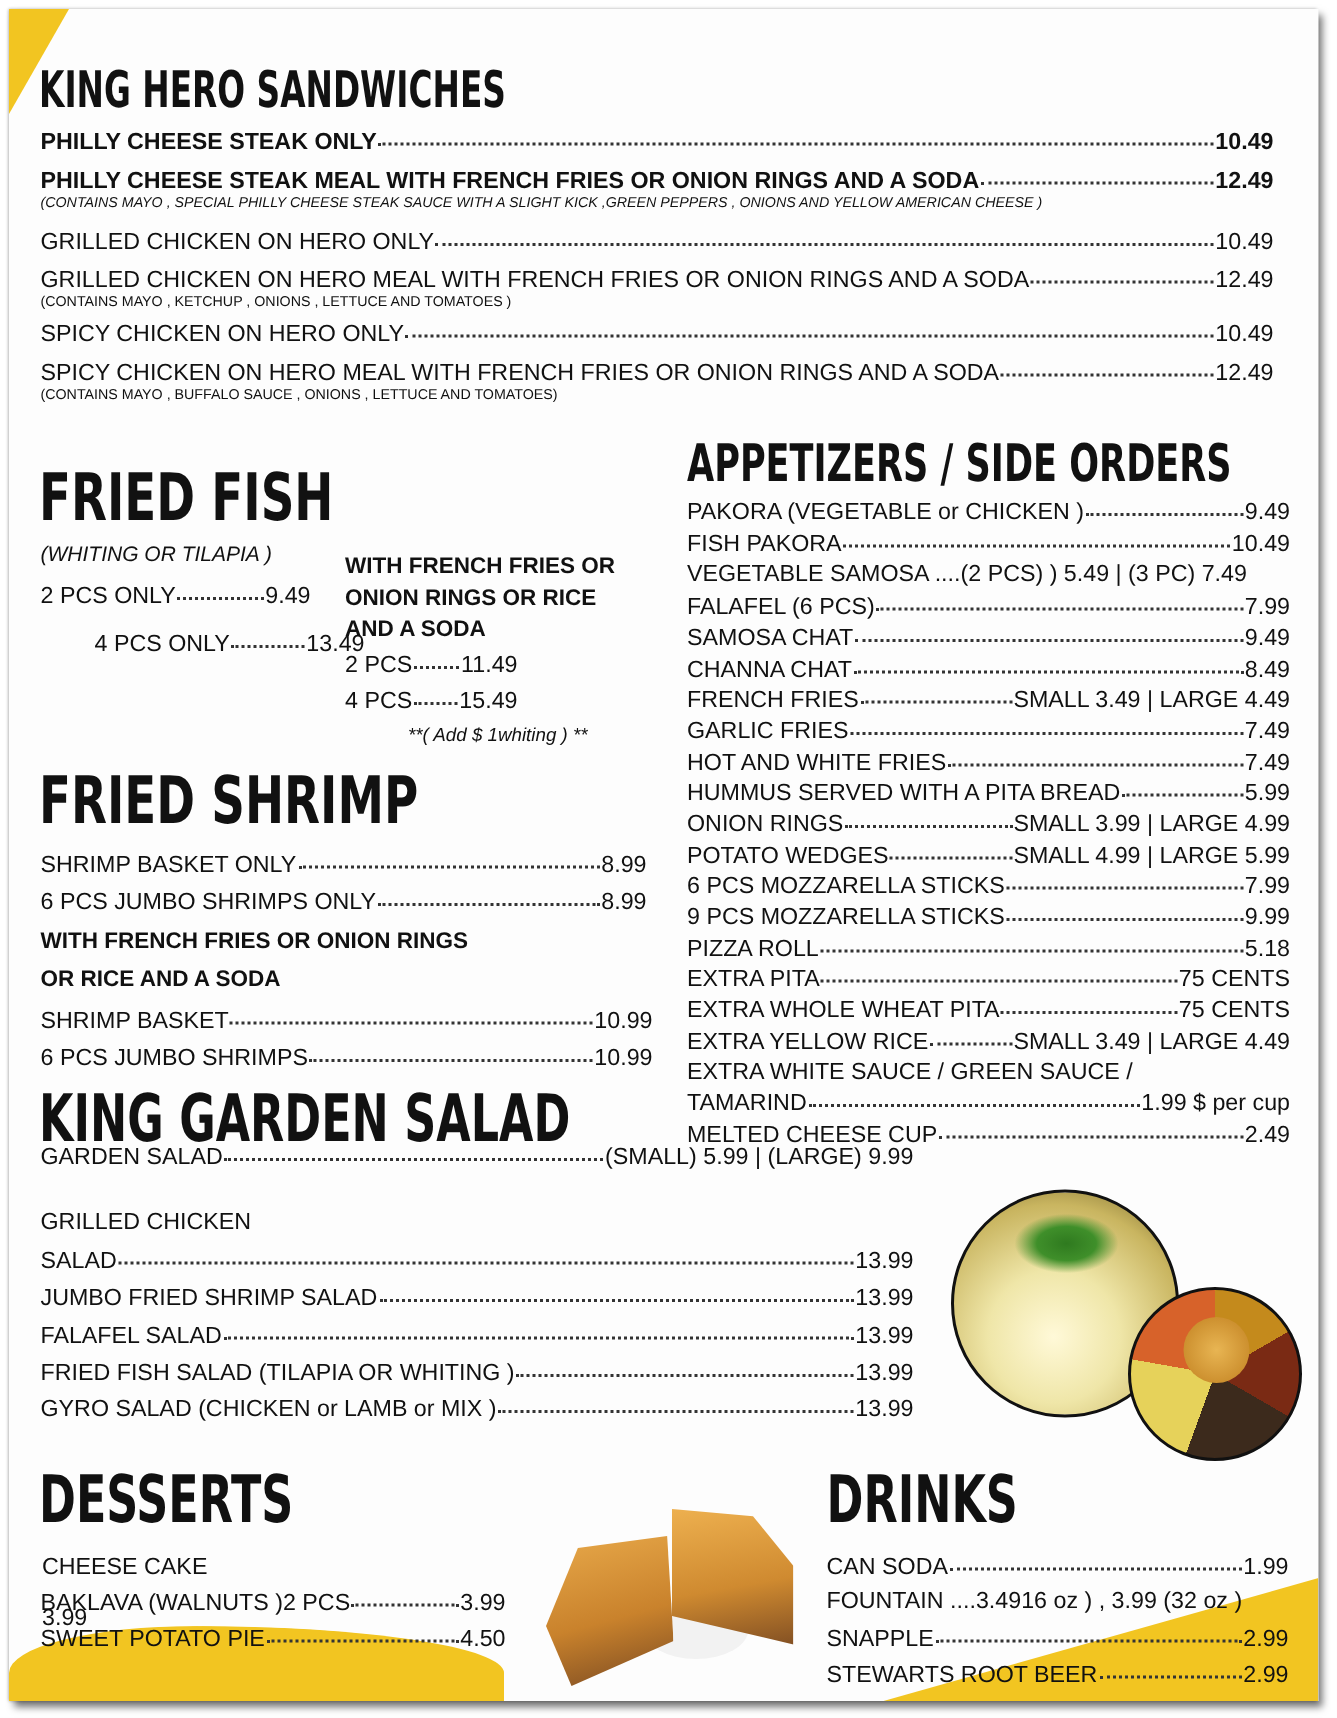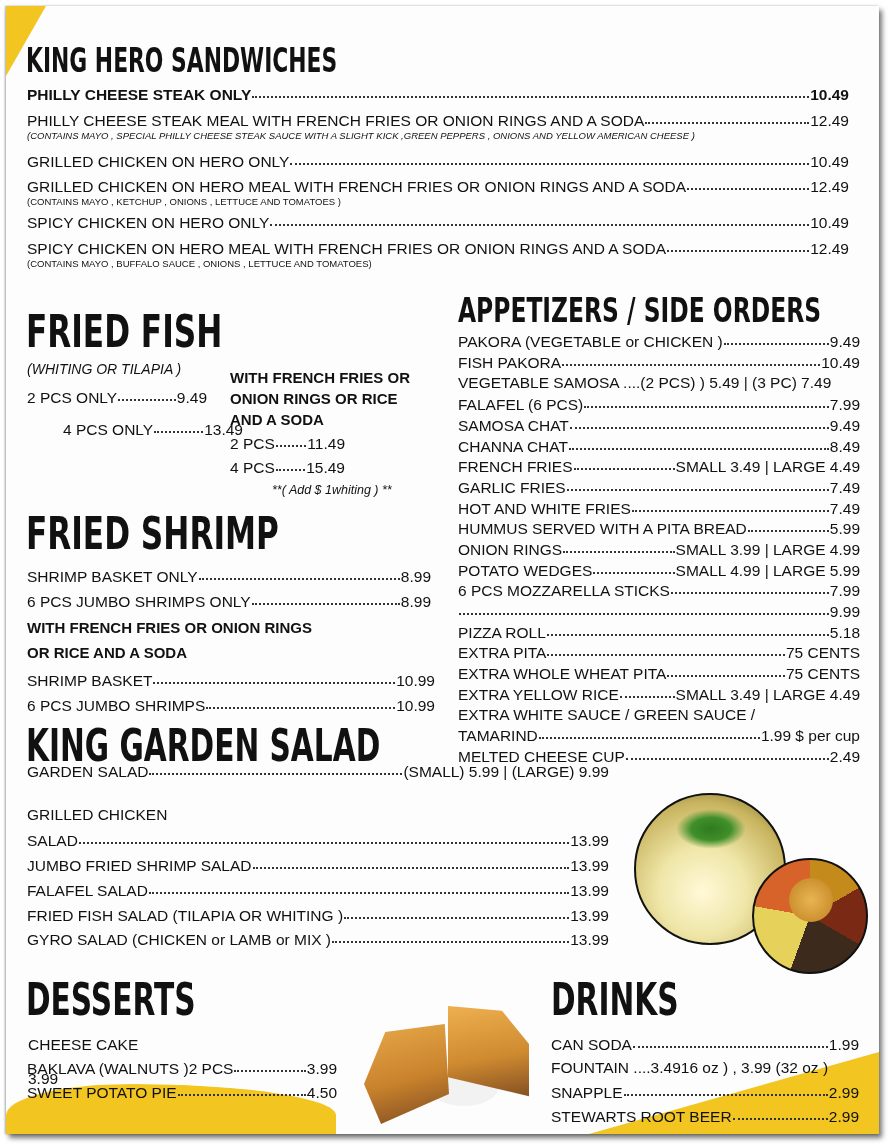--- a/index.html
+++ b/index.html
@@ -70,21 +70,21 @@
   <div class="yellow-wave-bl"></div>
   <div class="yellow-wedge-br"></div>
 
   <div class="heading" style="left:20px; top:38px; font-size:28px; transform:scaleX(0.78) scaleY(1.2);">KING HERO SANDWICHES</div>
 
   <div class="row" style="left:21px; top:79px; width:822px;font-weight:bold;">
     <span class="name">PHILLY CHEESE STEAK ONLY</span>
       <span class="dots"></span>
       <span class="price">10.49</span>
   </div>
-  <div class="row" style="left:21px; top:105px; width:822px;">
+  <div class="row" style="left:21px; top:105px; width:822px;font-weight:bold;">
     <span class="name">PHILLY CHEESE STEAK MEAL WITH FRENCH FRIES OR ONION RINGS AND A SODA</span>
       <span class="dots"></span>
       <span class="price">12.49</span>
   </div>
   <div class="note" style="left:21px; top:124px;">(CONTAINS MAYO , SPECIAL PHILLY CHEESE STEAK SAUCE WITH A SLIGHT KICK ,GREEN PEPPERS , ONIONS AND YELLOW AMERICAN CHEESE )</div>
 
   <div class="row" style="left:21px; top:146px; width:822px;">
     <span class="name">GRILLED CHICKEN ON HERO ONLY</span>
       <span class="dots"></span>
       <span class="price">10.49</span>
@@ -216,20 +216,21 @@
         <span class="name">POTATO WEDGES</span>
         <span class="dots"></span>
         <span class="price">SMALL 4.99 | LARGE 5.99</span>
       </div>
     <div class="row" style="left:452px; top:575px; width:402px;">
         <span class="name">6 PCS MOZZARELLA STICKS</span>
         <span class="dots"></span>
         <span class="price">7.99</span>
       </div>
     <div class="row" style="left:452px; top:596px; width:402px;">
+        <span class="name">9 PCS MOZZARELLA STICKS</span>
         <span class="dots"></span>
         <span class="price">9.99</span>
       </div>
     <div class="row" style="left:452px; top:617px; width:402px;">
         <span class="name">PIZZA ROLL</span>
         <span class="dots"></span>
         <span class="price">5.18</span>
       </div>
     <div class="row" style="left:452px; top:637px; width:402px;">
         <span class="name">EXTRA PITA</span>

